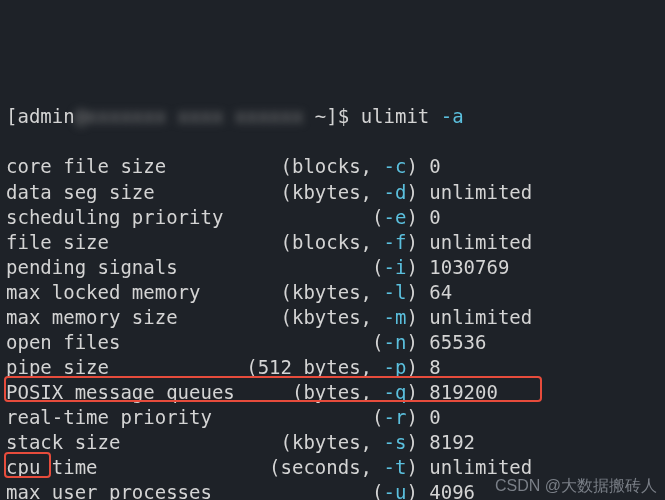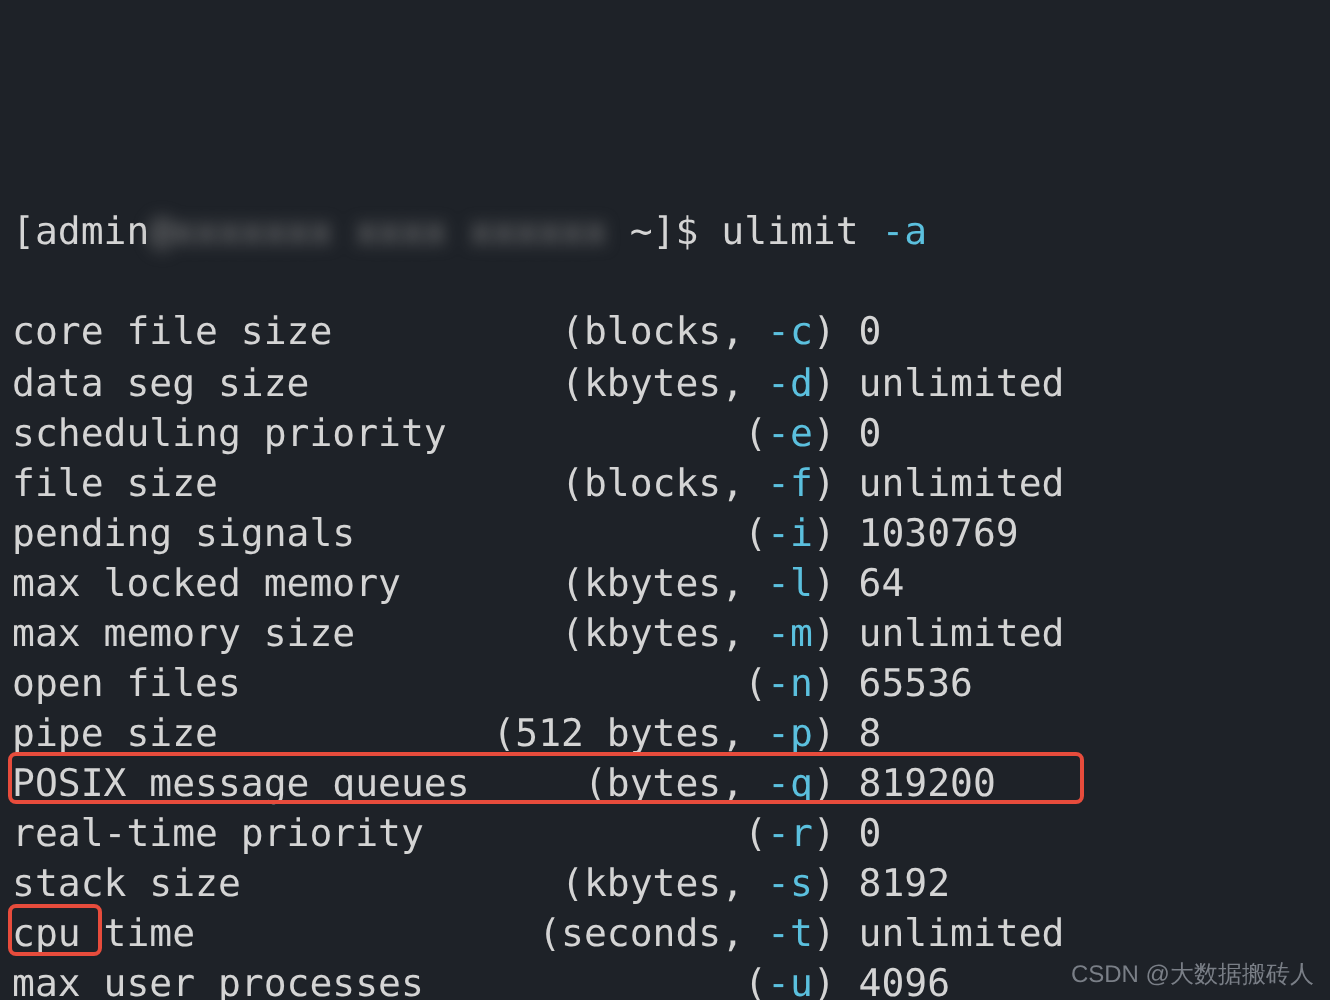--- a/index.html
+++ b/index.html
@@ -34,21 +34,21 @@
     border: 2px solid #e74c3c;
     border-radius: 4px;
     pointer-events: none;
   }
   .hb1 { left: 4px; top: 376px; width: 538px; height: 26px; }
   .hb2 { left: 4px; top: 452px; width: 47px; height: 26px; }
   .watermark {
     position: absolute;
     right: 8px;
     bottom: 4px;
-    font-size: 12px;
+    font-size: 16px;
     color: #7a7f87;
     font-family: "Microsoft YaHei", sans-serif;
     white-space: nowrap;
   }
 </style>
 </head>
 <body>
 
 
 

